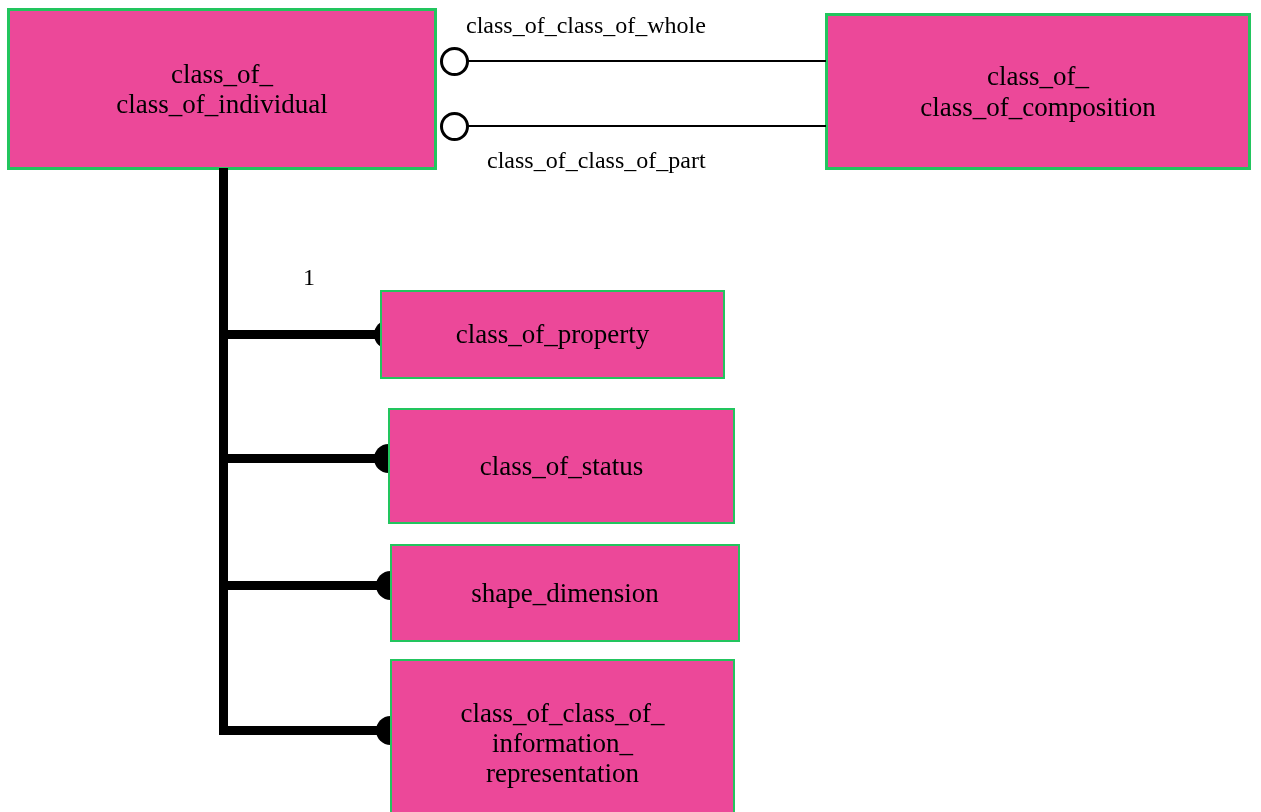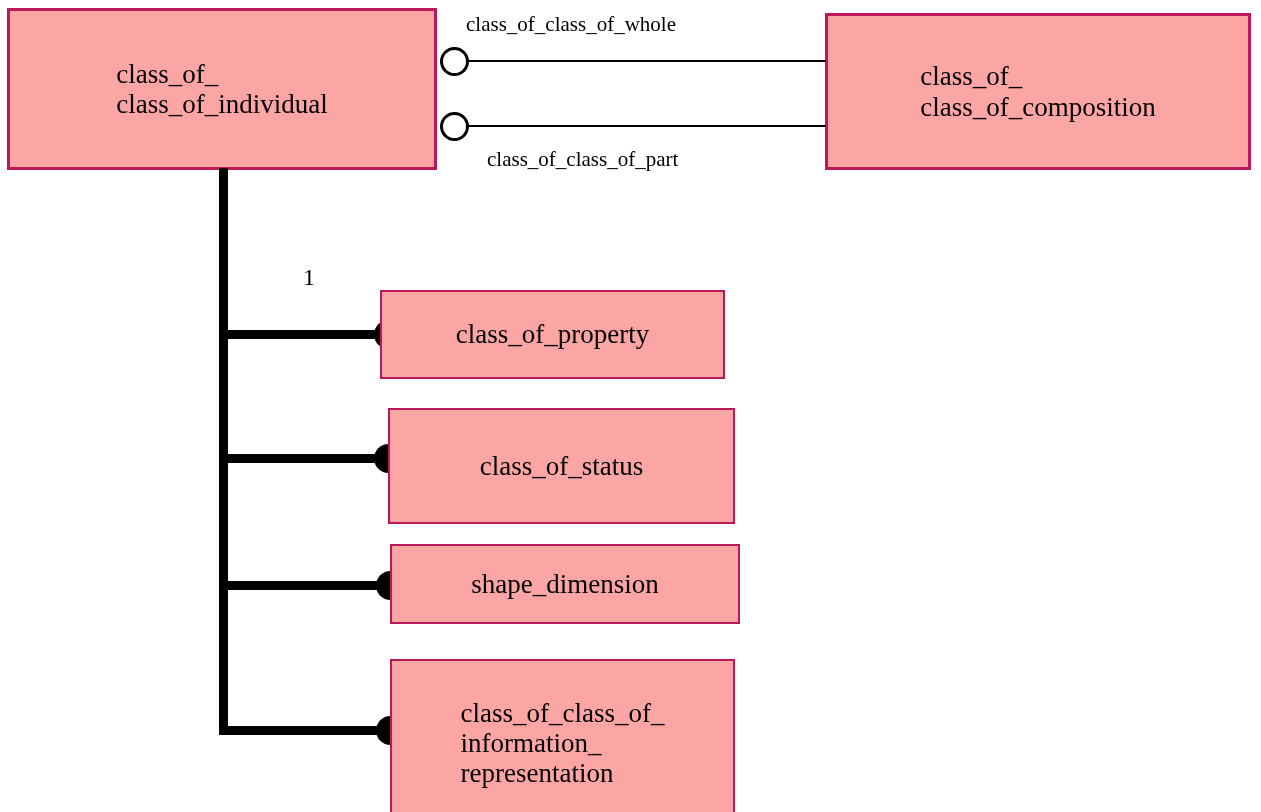--- a/index.html
+++ b/index.html
@@ -1,28 +1,28 @@
 <!DOCTYPE html>
 <html><head>
 <meta charset="utf-8">
 <style>
   html,body{margin:0;padding:0;background:#ffffff;}
   body{font-family:"Liberation Serif","DejaVu Serif",serif;color:#000;}
   #canvas{position:relative;width:1261px;height:812px;background:#fff;overflow:hidden;}
 
-  .ebox{position:absolute;border:3px solid #be185d;background:#fca5a5;box-sizing:border-box;
-        display:flex;align-items:center;justify-content:center;}
+  .ebox{position:absolute;border:3px solid #22c55e;background:#ec4899;box-sizing:border-box;
+        display:flex;align-items:center;justify-content:center;text-align:center;}
   .ebox .txt{font-size:27px;line-height:1.12;white-space:pre-line;padding:0 6px;}
 
   .thinbox{border-width:2px;}
 
   
   .rline{position:absolute;background:#000;height:2px;}
   .circ{position:absolute;border:3px solid #000;border-radius:50%;background:#fff;box-sizing:border-box;}
-  .rlabel{position:absolute;font-size:21px;white-space:nowrap;}
+  .rlabel{position:absolute;font-size:24px;white-space:nowrap;}
 
   
   .trunk{position:absolute;background:#000;width:9px;}
   .branch{position:absolute;background:#000;height:9px;}
   .dot{position:absolute;background:#000;border-radius:50%;}
 
   .card{position:absolute;font-size:24px;}
 </style>
 </head>
 <body>
@@ -58,21 +58,21 @@
   </div>
 
   <div class="branch" style="left:219px;top:454px;width:172px;"></div>
   <div class="dot" style="left:374px;top:444px;width:29px;height:29px;"></div>
   <div class="ebox thinbox" style="left:388px;top:408px;width:347px;height:116px;">
     <span class="txt">class_of_status</span>
   </div>
 
   <div class="branch" style="left:219px;top:581px;width:174px;"></div>
   <div class="dot" style="left:376px;top:571px;width:29px;height:29px;"></div>
-  <div class="ebox thinbox" style="left:390px;top:544px;width:350px;height:80px;">
+  <div class="ebox thinbox" style="left:390px;top:544px;width:350px;height:98px;">
     <span class="txt">shape_dimension</span>
   </div>
 
   <div class="branch" style="left:219px;top:726px;width:174px;"></div>
   <div class="dot" style="left:376px;top:716px;width:29px;height:29px;"></div>
   <div class="ebox thinbox" style="left:390px;top:659px;width:345px;height:168px;">
     <span class="txt">class_of_class_of_
 information_
 representation</span>
   </div>

